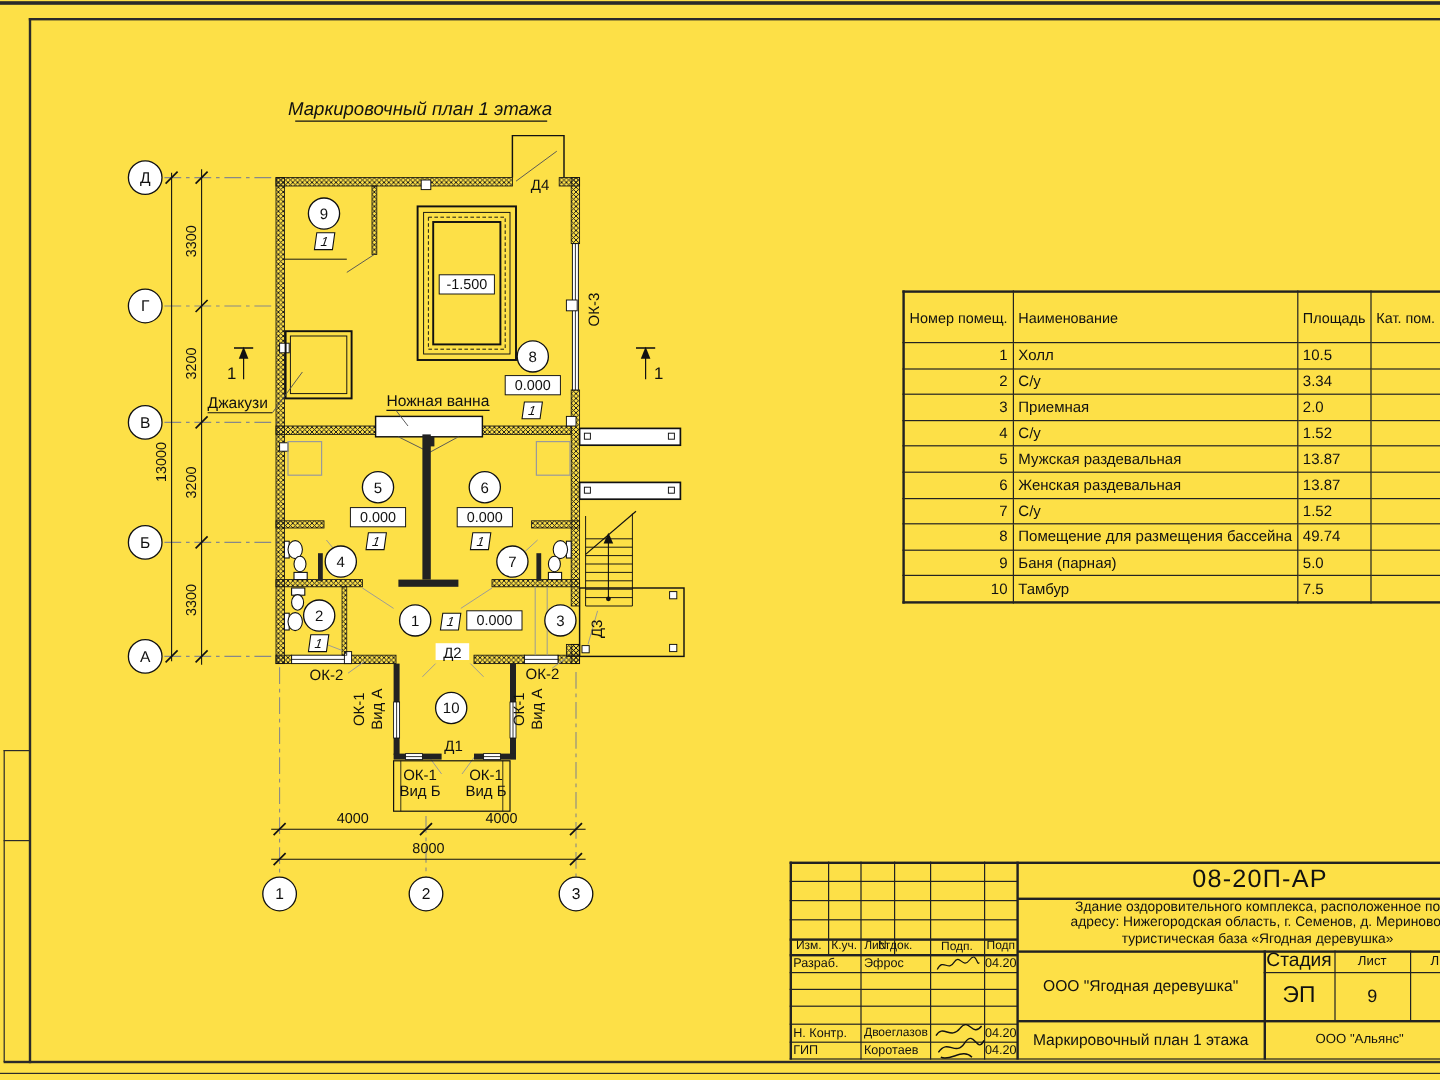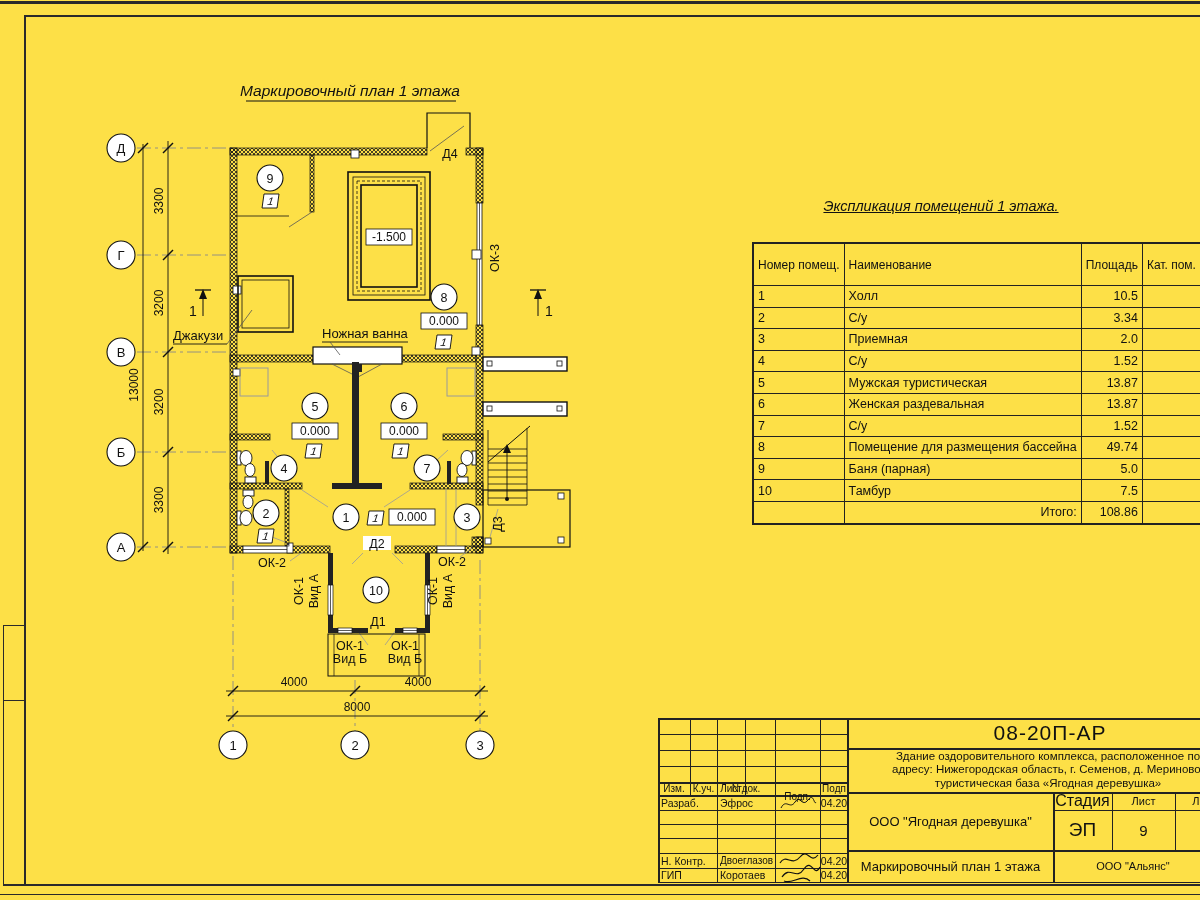--- a/index.html
+++ b/index.html
@@ -10,23 +10,23 @@
   .frame-line{position:absolute;background:#2a2a2a;}
   
   .expl-title{position:absolute;left:752px;top:198px;width:378px;text-align:center;
               font-style:italic;font-size:14.5px;text-decoration:underline;color:#111;}
   table.expl{position:absolute;left:752px;top:242px;border-collapse:collapse;table-layout:fixed;
              font-size:12.5px;color:#111;}
   table.expl td,table.expl th{border:1px solid #222;padding:0 4px;overflow:hidden;white-space:nowrap;}
   table.expl{border:2px solid #222;}
   table.expl th{font-weight:normal;font-size:12px;height:41px;}
   table.expl td{height:20.6px;}
-  .c-num{width:41px;text-align:left;}
+  .c-num{width:41px;text-align:right;}
   .c-name{width:240px;text-align:left;}
-  .c-area{width:58px;text-align:right;}
+  .c-area{width:58px;text-align:left;}
   .c-cat{width:31px;text-align:center;}
   .total-lbl{text-align:right;}
   
   .tb{position:absolute;left:658px;top:718px;width:700px;height:165px;font-size:10.5px;color:#111;}
   .tb .ln{position:absolute;background:#222;}
   .tb .cell{position:absolute;display:flex;align-items:center;justify-content:center;
             overflow:hidden;white-space:nowrap;}
   .tb .left{justify-content:flex-start;padding-left:3px;}
   .docnum{font-size:21px;letter-spacing:1px;}
   .desc{font-size:11.5px;line-height:13.5px;text-align:center;}
@@ -415,21 +415,20 @@
         <text x="427" y="472.5" text-anchor="middle">7</text>
       <circle cx="444" cy="297" r="13" fill="#fff" stroke="#111" stroke-width="1.1"></circle>
         <text x="444" y="301.5" text-anchor="middle">8</text>
       <circle cx="270" cy="178" r="13" fill="#fff" stroke="#111" stroke-width="1.1"></circle>
         <text x="270" y="182.5" text-anchor="middle">9</text>
       <circle cx="376" cy="590" r="13" fill="#fff" stroke="#111" stroke-width="1.1"></circle>
         <text x="376" y="594.5" text-anchor="middle">10</text>
     </g>
   </svg>
 
-  <div class="expl-title">Экспликация помещений 1 этажа.</div>
   <table class="expl">
     <thead>
       <tr>
         <th class="c-num">Номер помещ.</th>
         <th class="c-name">Наименование</th>
         <th class="c-area">Площадь</th>
         <th class="c-cat">Кат. пом.</th>
       </tr>
     </thead>
     <tbody>
@@ -452,21 +451,21 @@
           <td class="c-cat"></td>
         </tr>
       <tr>
           <td class="c-num">4</td>
           <td class="c-name">С/у</td>
           <td class="c-area">1.52</td>
           <td class="c-cat"></td>
         </tr>
       <tr>
           <td class="c-num">5</td>
-          <td class="c-name">Мужская туристическая</td>
+          <td class="c-name">Мужская раздевальная</td>
           <td class="c-area">13.87</td>
           <td class="c-cat"></td>
         </tr>
       <tr>
           <td class="c-num">6</td>
           <td class="c-name">Женская раздевальная</td>
           <td class="c-area">13.87</td>
           <td class="c-cat"></td>
         </tr>
       <tr>
@@ -484,26 +483,20 @@
       <tr>
           <td class="c-num">9</td>
           <td class="c-name">Баня (парная)</td>
           <td class="c-area">5.0</td>
           <td class="c-cat"></td>
         </tr>
       <tr>
           <td class="c-num">10</td>
           <td class="c-name">Тамбур</td>
           <td class="c-area">7.5</td>
-          <td class="c-cat"></td>
-        </tr>
-      <tr>
-          <td class="c-num"></td>
-          <td class="c-name total-lbl">Итого:</td>
-          <td class="c-area">108.86</td>
           <td class="c-cat"></td>
         </tr>
     </tbody>
   </table>
 
   <div class="tb">
 
     <div class="ln" style="left:0;top:0;width:700px;height:1.6px;"></div>
     <div class="ln" style="left:0;top:0;width:1.6px;height:165px;"></div>
     <div class="ln" style="left:0;top:163.5px;width:700px;height:1.6px;"></div>
@@ -524,21 +517,21 @@
     <div class="ln" style="left:87px;top:0;width:1px;height:77px;"></div>
 
     <div class="ln" style="left:59px;top:0;width:1px;height:165px;"></div>
     <div class="ln" style="left:117px;top:0;width:1px;height:165px;"></div>
     <div class="ln" style="left:162px;top:0;width:1px;height:165px;"></div>
 
     <div class="cell" style="left:0;top:64px;width:32px;height:13px;font-size:10px;">Изм.</div>
     <div class="cell" style="left:32px;top:64px;width:27px;height:13px;font-size:10px;">К.уч.</div>
     <div class="cell" style="left:59px;top:64px;width:28px;height:13px;font-size:10px;">Лист</div>
     <div class="cell" style="left:73px;top:64px;width:30px;height:13px;font-size:10px;">N док.</div>
-    <div class="cell" style="left:117px;top:64px;width:45px;height:29px;font-size:10px;">Подп.</div>
+    <div class="cell" style="left:117px;top:64px;width:45px;height:15px;font-size:10px;">Подп.</div>
     <div class="cell" style="left:162px;top:64px;width:28px;height:13px;font-size:10px;">Подп</div>
 
     <div class="cell left" style="left:0;top:77px;width:59px;height:15px;">Разраб.</div>
     <div class="cell left" style="left:59px;top:77px;width:58px;height:15px;">Эфрос</div>
     <div class="cell" style="left:162px;top:77px;width:28px;height:15px;">04.20</div>
     <div class="cell left" style="left:0;top:135px;width:59px;height:15px;">Н. Контр.</div>
     <div class="cell left" style="left:59px;top:135px;width:58px;height:15px;font-size:10px;">Двоеглазов</div>
     <div class="cell" style="left:162px;top:135px;width:28px;height:15px;">04.20</div>
     <div class="cell left" style="left:0;top:150px;width:59px;height:14px;">ГИП</div>
     <div class="cell left" style="left:59px;top:150px;width:58px;height:14px;">Коротаев</div>

